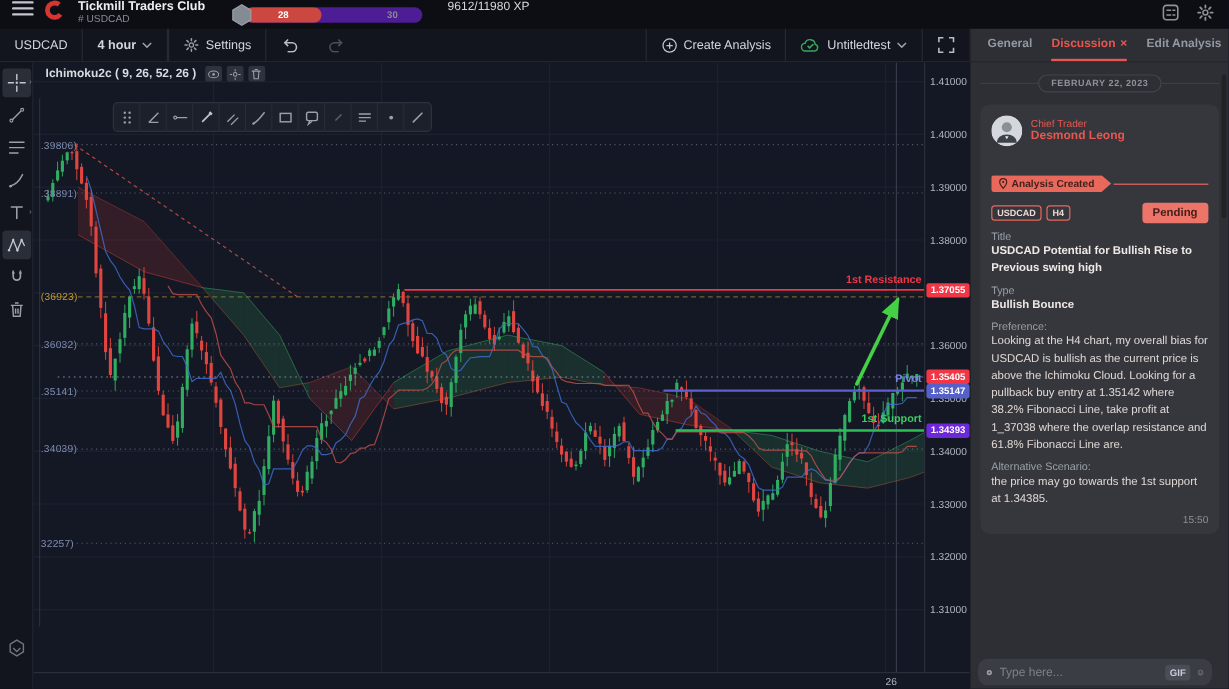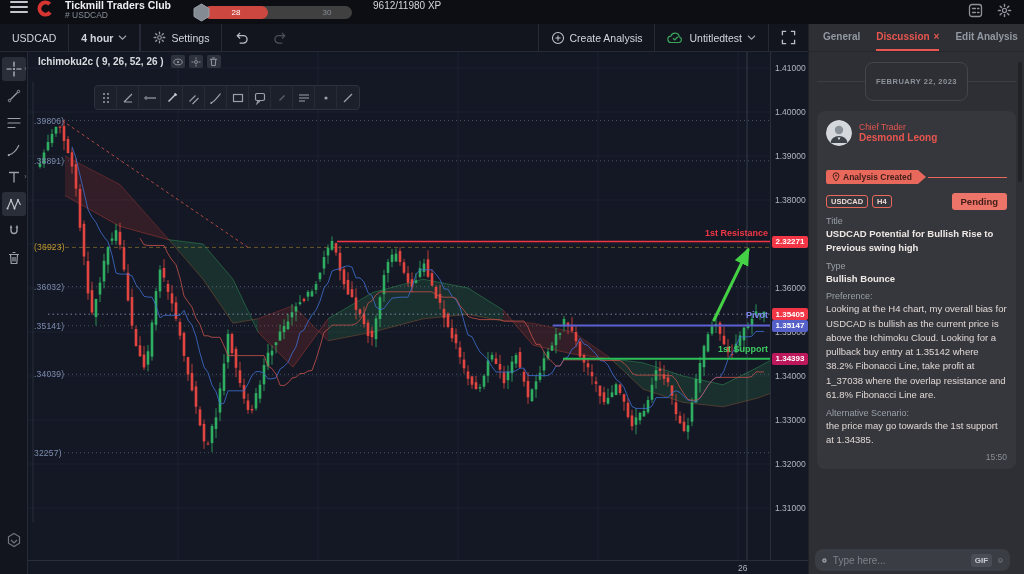--- a/index.html
+++ b/index.html
@@ -9,21 +9,21 @@
 
   
   .topbar{height:24px;background:#0c0e13;display:flex;padding:0 10px;gap:9px}
   .hamburger{width:18px;height:14px;display:flex;flex-direction:column;justify-content:space-between;cursor:pointer;padding:1px 0}
   .hamburger i{display:block;height:2px;background:#c3c7cd;border-radius:1px}
   .titles{line-height:1.05;margin-left:2px}
   .app-title{font-size:10.5px;font-weight:bold;color:#eceef1}
   .channel{font-size:8.5px;color:#868c96}
   .xp{display:flex;align-items:center;margin-left:12px}
   .xp-hex{margin-right:-7px;z-index:2}
-  .xp-bar{display:flex;width:148px;height:13px;border-radius:7px;overflow:hidden;background:#404040;font-size:8px;font-weight:normal}
+  .xp-bar{display:flex;width:148px;height:13px;border-radius:7px;overflow:hidden;background:#4c1d95;font-size:8px;font-weight:bold}
   .xp-bar span{display:flex;align-items:center;justify-content:center}
   .xp-s1{width:64px;background:#cc4740;color:#fff;border-radius:0 7px 7px 0}
   .xp-s2{width:40px;background:#e9857b;color:#69241e;margin-left:-6px;z-index:-1}
   .xp-s3{flex:1;color:#868c96}
   .xp-text{font-size:10px;color:#d3d6da;margin-left:12px}
   .tb-spacer{flex:1}
   .tb-icon{width:20px;height:20px;display:flex;align-items:center;justify-content:center;cursor:pointer;opacity:.85}
 
   
   .main{display:flex;height:550px}
@@ -64,21 +64,21 @@
 
   
   .right-panel{width:216px;background:#2d2f34;display:flex;flex-direction:column;position:relative;border-left:1px solid #1f2126}
   .panel-tabs{height:28px;display:flex;align-items:stretch;padding-left:14px;gap:16px;border-bottom:1px solid #26272c;font-size:10px;font-weight:bold}
   .ptab{display:flex;align-items:center;gap:4px;color:#9299a2;cursor:pointer;border-bottom:2px solid transparent}
   .ptab.active{color:#e8564f;border-bottom-color:#e8564f}
   .ptab .close{font-size:10px}
   .panel-content{flex:1;position:relative;overflow:hidden;padding-top:8px}
   .date-divider{display:flex;align-items:center;margin:2px 8px 10px}
   .date-divider .line{flex:1;height:1px;background:#3c3e45}
-  .date-pill{border:1px solid #43454c;border-radius:8px;padding:14px 10px;font-size:7.5px;font-weight:bold;color:#8e939b;letter-spacing:.5px;white-space:nowrap}
+  .date-pill{border:1px solid #43454c;border-radius:8px;padding:2px 10px;font-size:7.5px;font-weight:bold;color:#8e939b;letter-spacing:.5px;white-space:nowrap}
   .post-card{margin:0 8px;background:#35373d;border-radius:8px;padding:9px 9px 7px}
   .post-head{display:flex;align-items:center;gap:7px}
   .avatar{width:26px;height:26px;border-radius:50%;overflow:hidden;flex:none}
   .post-role{font-size:8.5px;color:#e8564f;line-height:1.2}
   .post-author{font-size:10px;font-weight:bold;color:#e8564f;line-height:1.2}
   .banner-row{display:flex;align-items:center;margin-top:24px}
   .banner{background:#e8685c;color:#43201a;font-size:8.5px;font-weight:bold;display:flex;align-items:center;gap:3px;padding:2px 14px 2px 6px;clip-path:polygon(0 0,calc(100% - 8px) 0,100% 50%,calc(100% - 8px) 100%,0 100%);border-radius:2px 0 0 2px;white-space:nowrap}
   .banner-line{flex:1;height:1px;background:#e8685c;margin-left:2px}
   .badges-row{display:flex;align-items:center;margin-top:9px;gap:4px}
   .mini-badge{border:1px solid #e8685c;color:#efd9d4;font-size:7.5px;font-weight:bold;border-radius:3px;padding:1px 4px}
@@ -868,24 +868,24 @@
             <span class="pa-label" style="top: 11px;">1.41000</span>
             <span class="pa-label" style="top: 55px;">1.40000</span>
             <span class="pa-label" style="top: 99px;">1.39000</span>
             <span class="pa-label" style="top: 143px;">1.38000</span>
             <span class="pa-label" style="top: 231px;">1.36000</span>
             <span class="pa-label" style="top: 275px;">1.35000</span>
             <span class="pa-label" style="top: 319px;">1.34000</span>
             <span class="pa-label" style="top: 363px;">1.33000</span>
             <span class="pa-label" style="top: 407px;">1.32000</span>
             <span class="pa-label" style="top: 451px;">1.31000</span>
-            <span class="pa-badge" style="top: 183.58px; background: rgb(242, 54, 69);">2.32271</span>
+            <span class="pa-badge" style="top: 183.58px; background: rgb(242, 54, 69);">1.37055</span>
             <span class="pa-badge" style="top: 256.18px; background: rgb(242, 54, 69);">1.35405</span>
             <span class="pa-badge" style="top: 267.532px; background: rgb(85, 96, 201);">1.35147</span>
-            <span class="pa-badge" style="top: 300.708px; background: #be185d;">1.34393</span>
+            <span class="pa-badge" style="top: 300.708px; background: #6d28d9;">1.34393</span>
           </div>
         <div class="time-axis">
           <span class="ta-label">26</span>
         </div>
       </div>
     </div>
   </div>
 
   <div class="right-panel">
     <div class="panel-tabs" id="panelTabs">

